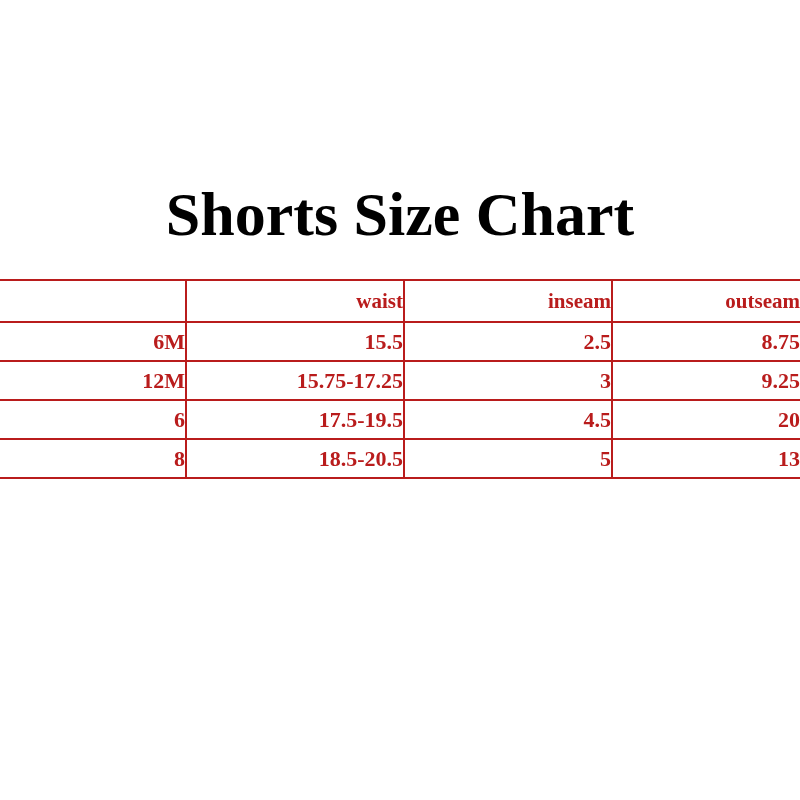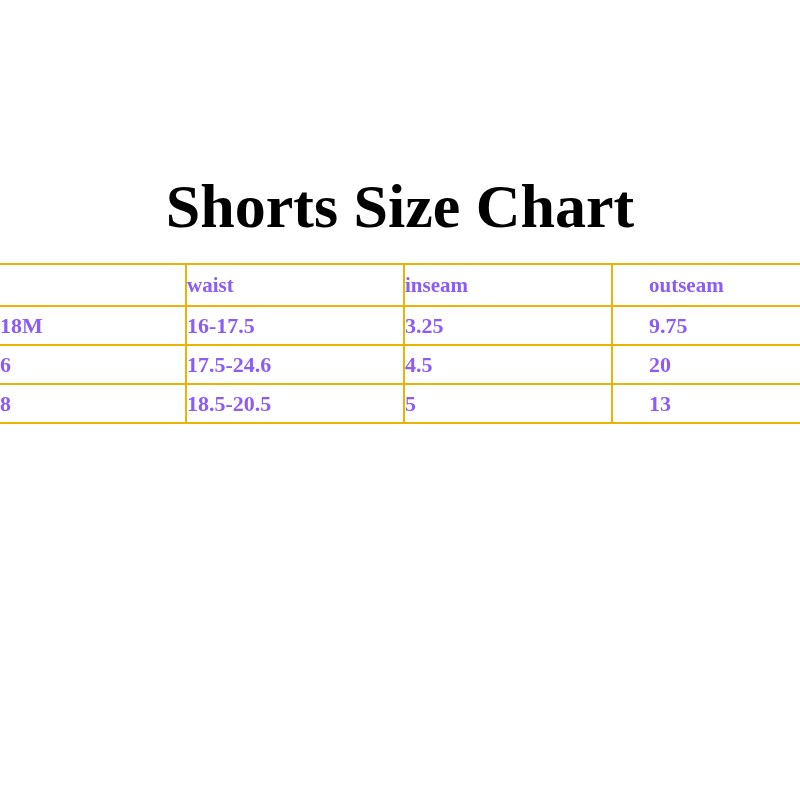--- a/index.html
+++ b/index.html
@@ -28,34 +28,34 @@
   }
   .title {
     text-align: center;
     font-family: "Liberation Serif", serif;
     font-weight: bold;
     font-size: 62px;
     line-height: 1.0;
     letter-spacing: 0px;
     color: #000000;
     padding: 32px 0 26px 0;
-    margin: 0;
+    margin: 8px;
     white-space: nowrap;
   }
   table.size-table {
     border-collapse: collapse;
     width: 800px;
     table-layout: fixed;
   }
   table.size-table td, table.size-table th {
-    border: 2px solid #eab308;
+    border: 2px solid #b91c1c;
     font-family: "Liberation Serif", serif;
     font-weight: bold;
-    text-align: left;
-    color: #8b5cf6;
+    text-align: right;
+    color: #b91c1c;
     padding: 0;
     height: 37px;
     font-size: 22px;
     vertical-align: middle;
   }
   table.size-table thead th {
     font-size: 21px;
     height: 40px;
   }
   table.size-table thead th.corner {
@@ -97,28 +97,34 @@
       <thead>
         <tr>
           <th class="corner"></th>
           <th>waist</th>
           <th>inseam</th>
           <th class="last-col">outseam</th>
         </tr>
       </thead>
       <tbody>
         <tr>
-          <td class="size-cell">18M</td>
-          <td>16-17.5</td>
-          <td>3.25</td>
-          <td class="last-col">9.75</td>
+          <td class="size-cell">6M</td>
+          <td>15.5</td>
+          <td>2.5</td>
+          <td class="last-col">8.75</td>
+        </tr>
+        <tr>
+          <td class="size-cell">12M</td>
+          <td>15.75-17.25</td>
+          <td>3</td>
+          <td class="last-col">9.25</td>
         </tr>
         <tr>
           <td class="size-cell">6</td>
-          <td>17.5-24.6</td>
+          <td>17.5-19.5</td>
           <td>4.5</td>
           <td class="last-col">20</td>
         </tr>
         <tr>
           <td class="size-cell">8</td>
           <td>18.5-20.5</td>
           <td>5</td>
           <td class="last-col">13</td>
         </tr>
       </tbody>

